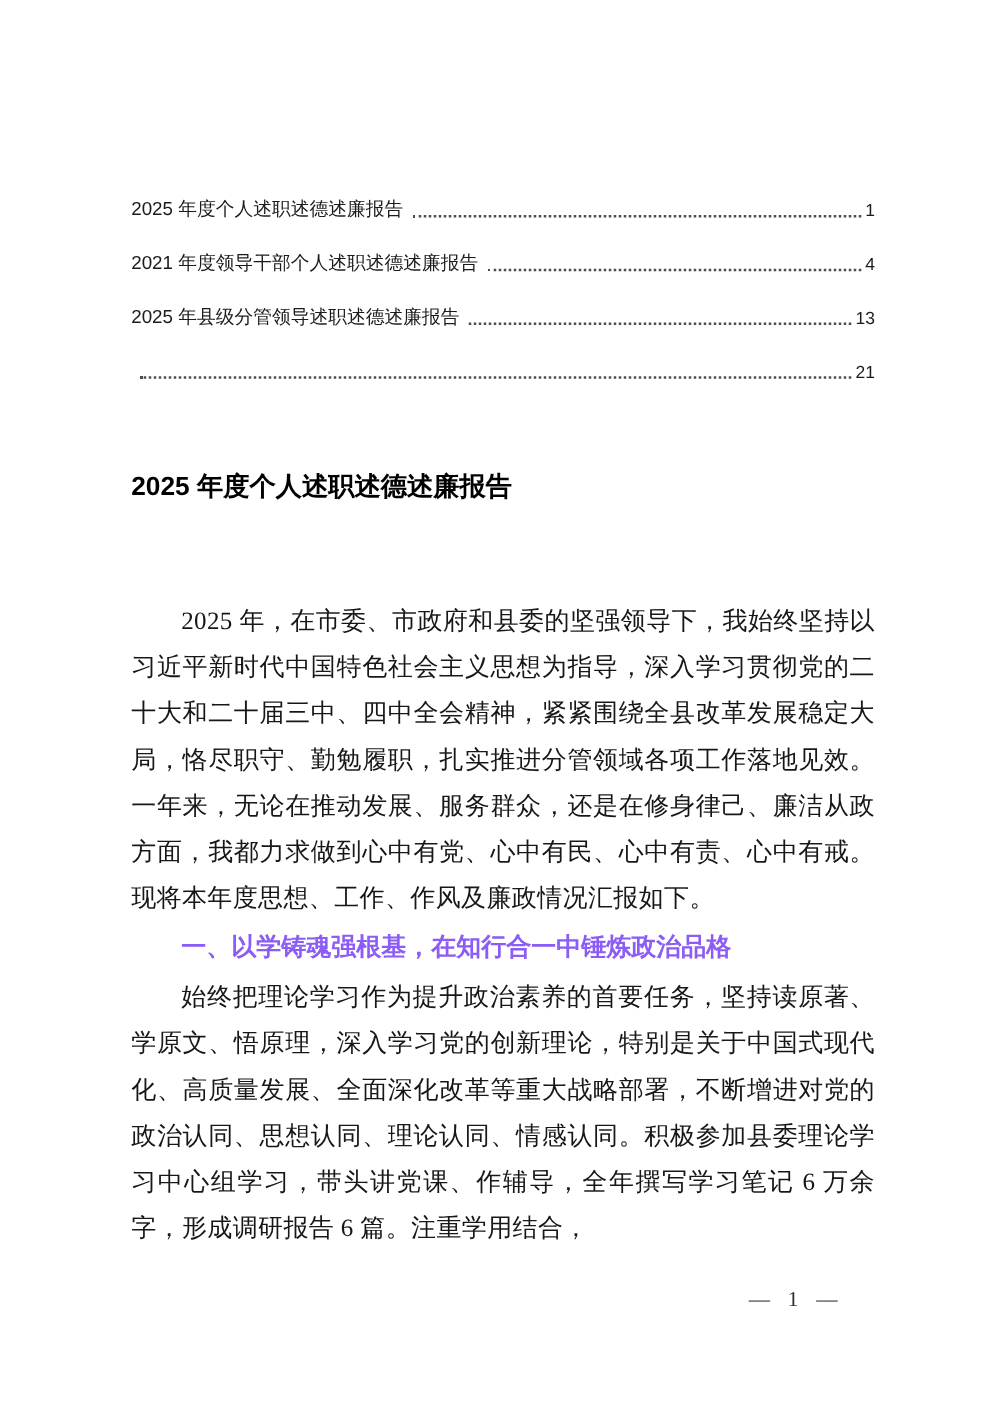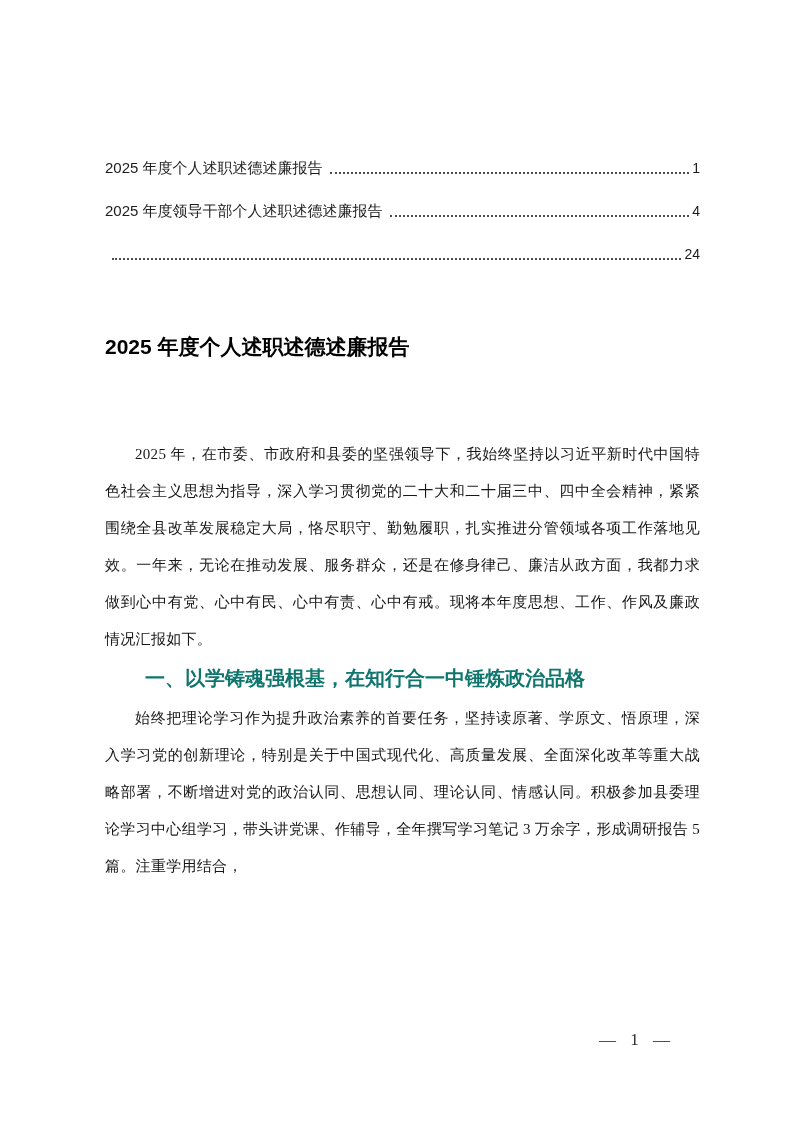--- a/index.html
+++ b/index.html
@@ -55,36 +55,36 @@
     margin: 68px 0 0 0;
     font-family: "Liberation Sans", sans-serif;
     font-size: 21px;
     font-weight: bold;
     color: #000000;
     line-height: 30px;
   }
   .body-para {
     margin: 0;
     font-family: "Liberation Serif", serif;
-    font-size: 15px;
+    font-size: 20px;
     line-height: 37px;
     color: #171717;
     text-align: justify;
     text-indent: 2em;
     letter-spacing: 0.3px;
   }
   .intro-para {
     margin-top: 74px;
   }
   .section-heading {
     margin: 0;
     font-family: "Liberation Sans", sans-serif;
     font-size: 20px;
     font-weight: bold;
-    color: #0f766e;
+    color: #8b5cf6;
     line-height: 40px;
     text-indent: 2em;
   }
   .section-para {
     margin-top: 2px;
   }
   
   .footer {
     position: absolute;
     top: 1030px;
@@ -101,36 +101,41 @@
 <div class="page">
   <div class="content">
 
     <nav class="toc">
       <div class="toc-entry">
         <span class="toc-title">2025 年度个人述职述德述廉报告</span>
         <span class="toc-leader"></span>
         <span class="toc-page">1</span>
       </div>
       <div class="toc-entry">
-        <span class="toc-title">2025 年度领导干部个人述职述德述廉报告</span>
+        <span class="toc-title">2021 年度领导干部个人述职述德述廉报告</span>
         <span class="toc-leader"></span>
         <span class="toc-page">4</span>
       </div>
       <div class="toc-entry">
+        <span class="toc-title">2025 年县级分管领导述职述德述廉报告</span>
         <span class="toc-leader"></span>
-        <span class="toc-page">24</span>
+        <span class="toc-page">13</span>
+      </div>
+      <div class="toc-entry">
+        <span class="toc-leader"></span>
+        <span class="toc-page">21</span>
       </div>
     </nav>
 
     <h1 class="doc-title">2025 年度个人述职述德述廉报告</h1>
 
     <p class="body-para intro-para">2025 年，在市委、市政府和县委的坚强领导下，我始终坚持以习近平新时代中国特色社会主义思想为指导，深入学习贯彻党的二十大和二十届三中、四中全会精神，紧紧围绕全县改革发展稳定大局，恪尽职守、勤勉履职，扎实推进分管领域各项工作落地见效。一年来，无论在推动发展、服务群众，还是在修身律己、廉洁从政方面，我都力求做到心中有党、心中有民、心中有责、心中有戒。现将本年度思想、工作、作风及廉政情况汇报如下。</p>
 
     <h2 class="section-heading">一、以学铸魂强根基，在知行合一中锤炼政治品格</h2>
 
-    <p class="body-para section-para">始终把理论学习作为提升政治素养的首要任务，坚持读原著、学原文、悟原理，深入学习党的创新理论，特别是关于中国式现代化、高质量发展、全面深化改革等重大战略部署，不断增进对党的政治认同、思想认同、理论认同、情感认同。积极参加县委理论学习中心组学习，带头讲党课、作辅导，全年撰写学习笔记 3 万余字，形成调研报告 5 篇。注重学用结合，</p>
+    <p class="body-para section-para">始终把理论学习作为提升政治素养的首要任务，坚持读原著、学原文、悟原理，深入学习党的创新理论，特别是关于中国式现代化、高质量发展、全面深化改革等重大战略部署，不断增进对党的政治认同、思想认同、理论认同、情感认同。积极参加县委理论学习中心组学习，带头讲党课、作辅导，全年撰写学习笔记 6 万余字，形成调研报告 6 篇。注重学用结合，</p>
 
   </div>
 
   <div class="footer">
     <span>— 1 —</span>
   </div>
 </div>
 
 </body></html>

